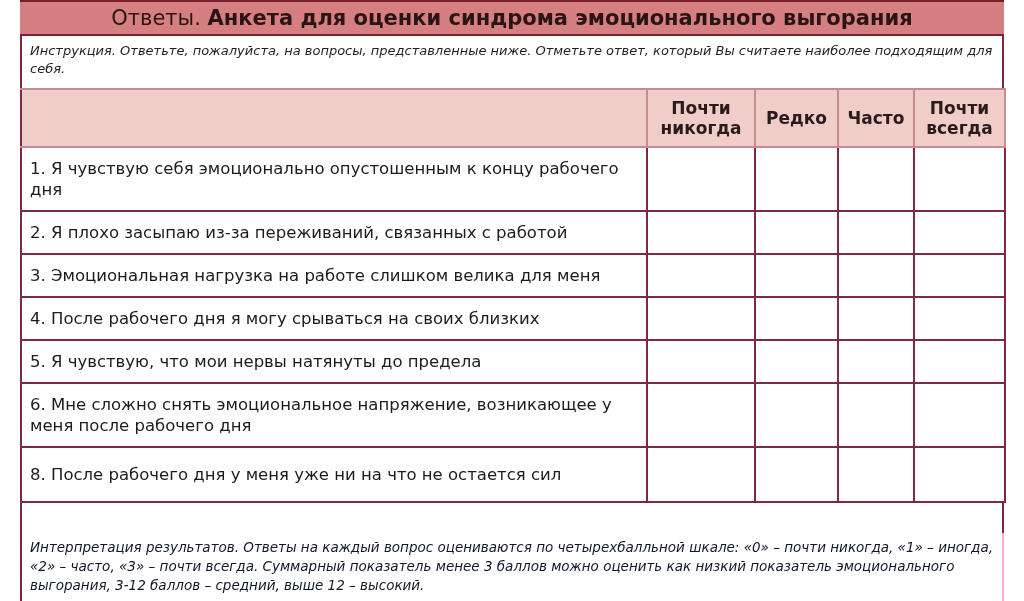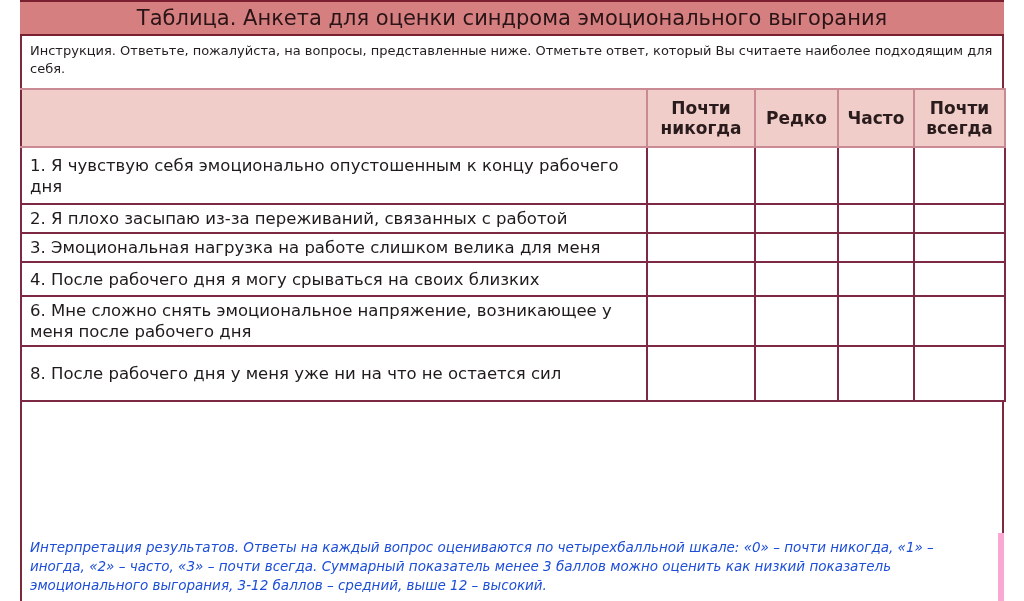--- a/index.html
+++ b/index.html
@@ -4,42 +4,42 @@
 <style>
   html, body { margin: 0; padding: 0; background: #ffffff; }
   body { width: 1024px; height: 601px; position: relative; overflow: hidden;
          font-family: "DejaVu Sans", sans-serif; color: #1f1a1b; }
   .frame { position: absolute; left: 20px; top: 0; width: 984px; height: 601px;
            border-left: 2px solid #7a2a3c; border-right: 2px solid #7a2a3c; box-sizing: border-box; }
   .title-band { position: absolute; left: 20px; top: 0; width: 984px; height: 36px;
                 background: #d57f80; border-top: 2px solid #7a1f30; border-bottom: 2px solid #7a1f30;
                 box-sizing: border-box; text-align: center; line-height: 32px; font-size: 21px; color: #2b1416; }
   .title-band .light { font-weight: normal; }
-  .title-band .bold { font-weight: normal; }
+  .title-band .bold { font-weight: bold; }
   .instr { position: absolute; left: 20px; top: 36px; width: 984px; height: 52px;
            box-sizing: border-box; padding: 6px 4px 0 8px; font-size: 13px; line-height: 18px;
-           color: #231d1e; border-left: 2px solid #7a2a3c; border-right: 2px solid #7a2a3c; }
+           font-style: italic; color: #231d1e; border-left: 2px solid #7a2a3c; border-right: 2px solid #7a2a3c; }
   table.q { position: absolute; left: 20px; top: 88px; width: 984px; border-collapse: collapse; table-layout: fixed; }
   table.q td, table.q th { border: 2px solid #7d2944; padding: 0; box-sizing: border-box; }
   table.q thead th { background: #f0cdc9; height: 58px; font-weight: bold; font-size: 17px; line-height: 20px;
                      color: #2a1b1c; text-align: center; vertical-align: middle; border-color: #c98a93; }
   table.q thead th.first { border-left-color: #7a2a3c; }
-  table.q tbody td.text { font-size: 16.5px; line-height: 21px; padding: 3px 8px; vertical-align: middle; color: #1f1a1b; }
+  table.q tbody td.text { font-size: 16.5px; line-height: 21px; padding: 10px 8px; vertical-align: middle; color: #1f1a1b; }
   table.q tbody td.cell { background: #fff; }
   .footer { position: absolute; left: 20px; top: 533px; width: 984px; height: 68px; box-sizing: border-box;
-            padding: 5px 8px 0 8px; font-size: 13.5px; line-height: 19px; font-style: italic; color: #1d4ed8;
-            border-left: 2px solid #7a2a3c; border-right: 6px solid #f9a8d4; }
+            padding: 5px 8px 0 8px; font-size: 13.5px; line-height: 19px; font-style: italic; color: #0f172a;
+            border-left: 2px solid #7a2a3c; border-right: 2px solid #f9a8d4; }
 </style>
 </head>
 <body>
 
 <div class="frame"></div>
 
 <div class="title-band">
-  <span class="light">Таблица.</span>
+  <span class="light">Ответы.</span>
   <span class="bold">Анкета для оценки синдрома эмоционального выгорания</span>
 </div>
 
 <div class="instr">Инструкция. Ответьте, пожалуйста, на вопросы, представленные ниже. Отметьте ответ, который Вы считаете наиболее подходящим для себя.</div>
 
 <table class="q">
   <colgroup>
     <col style="width:626px">
       <col style="width:108px">
       <col style="width:83px">
@@ -77,20 +77,27 @@
         <td class="cell"></td>
         <td class="cell"></td>
       </tr>
     <tr style="height:34px">
         <td class="text">4. После рабочего дня я могу срываться на своих близких</td>
         <td class="cell"></td>
         <td class="cell"></td>
         <td class="cell"></td>
         <td class="cell"></td>
       </tr>
+    <tr style="height:39px">
+        <td class="text">5. Я чувствую, что мои нервы натянуты до предела</td>
+        <td class="cell"></td>
+        <td class="cell"></td>
+        <td class="cell"></td>
+        <td class="cell"></td>
+      </tr>
     <tr style="height:50px">
         <td class="text">6. Мне сложно снять эмоциональное напряжение, возникающее у меня после рабочего дня</td>
         <td class="cell"></td>
         <td class="cell"></td>
         <td class="cell"></td>
         <td class="cell"></td>
       </tr>
     <tr style="height:55px">
         <td class="text">8. После рабочего дня у меня уже ни на что не остается сил</td>
         <td class="cell"></td>

